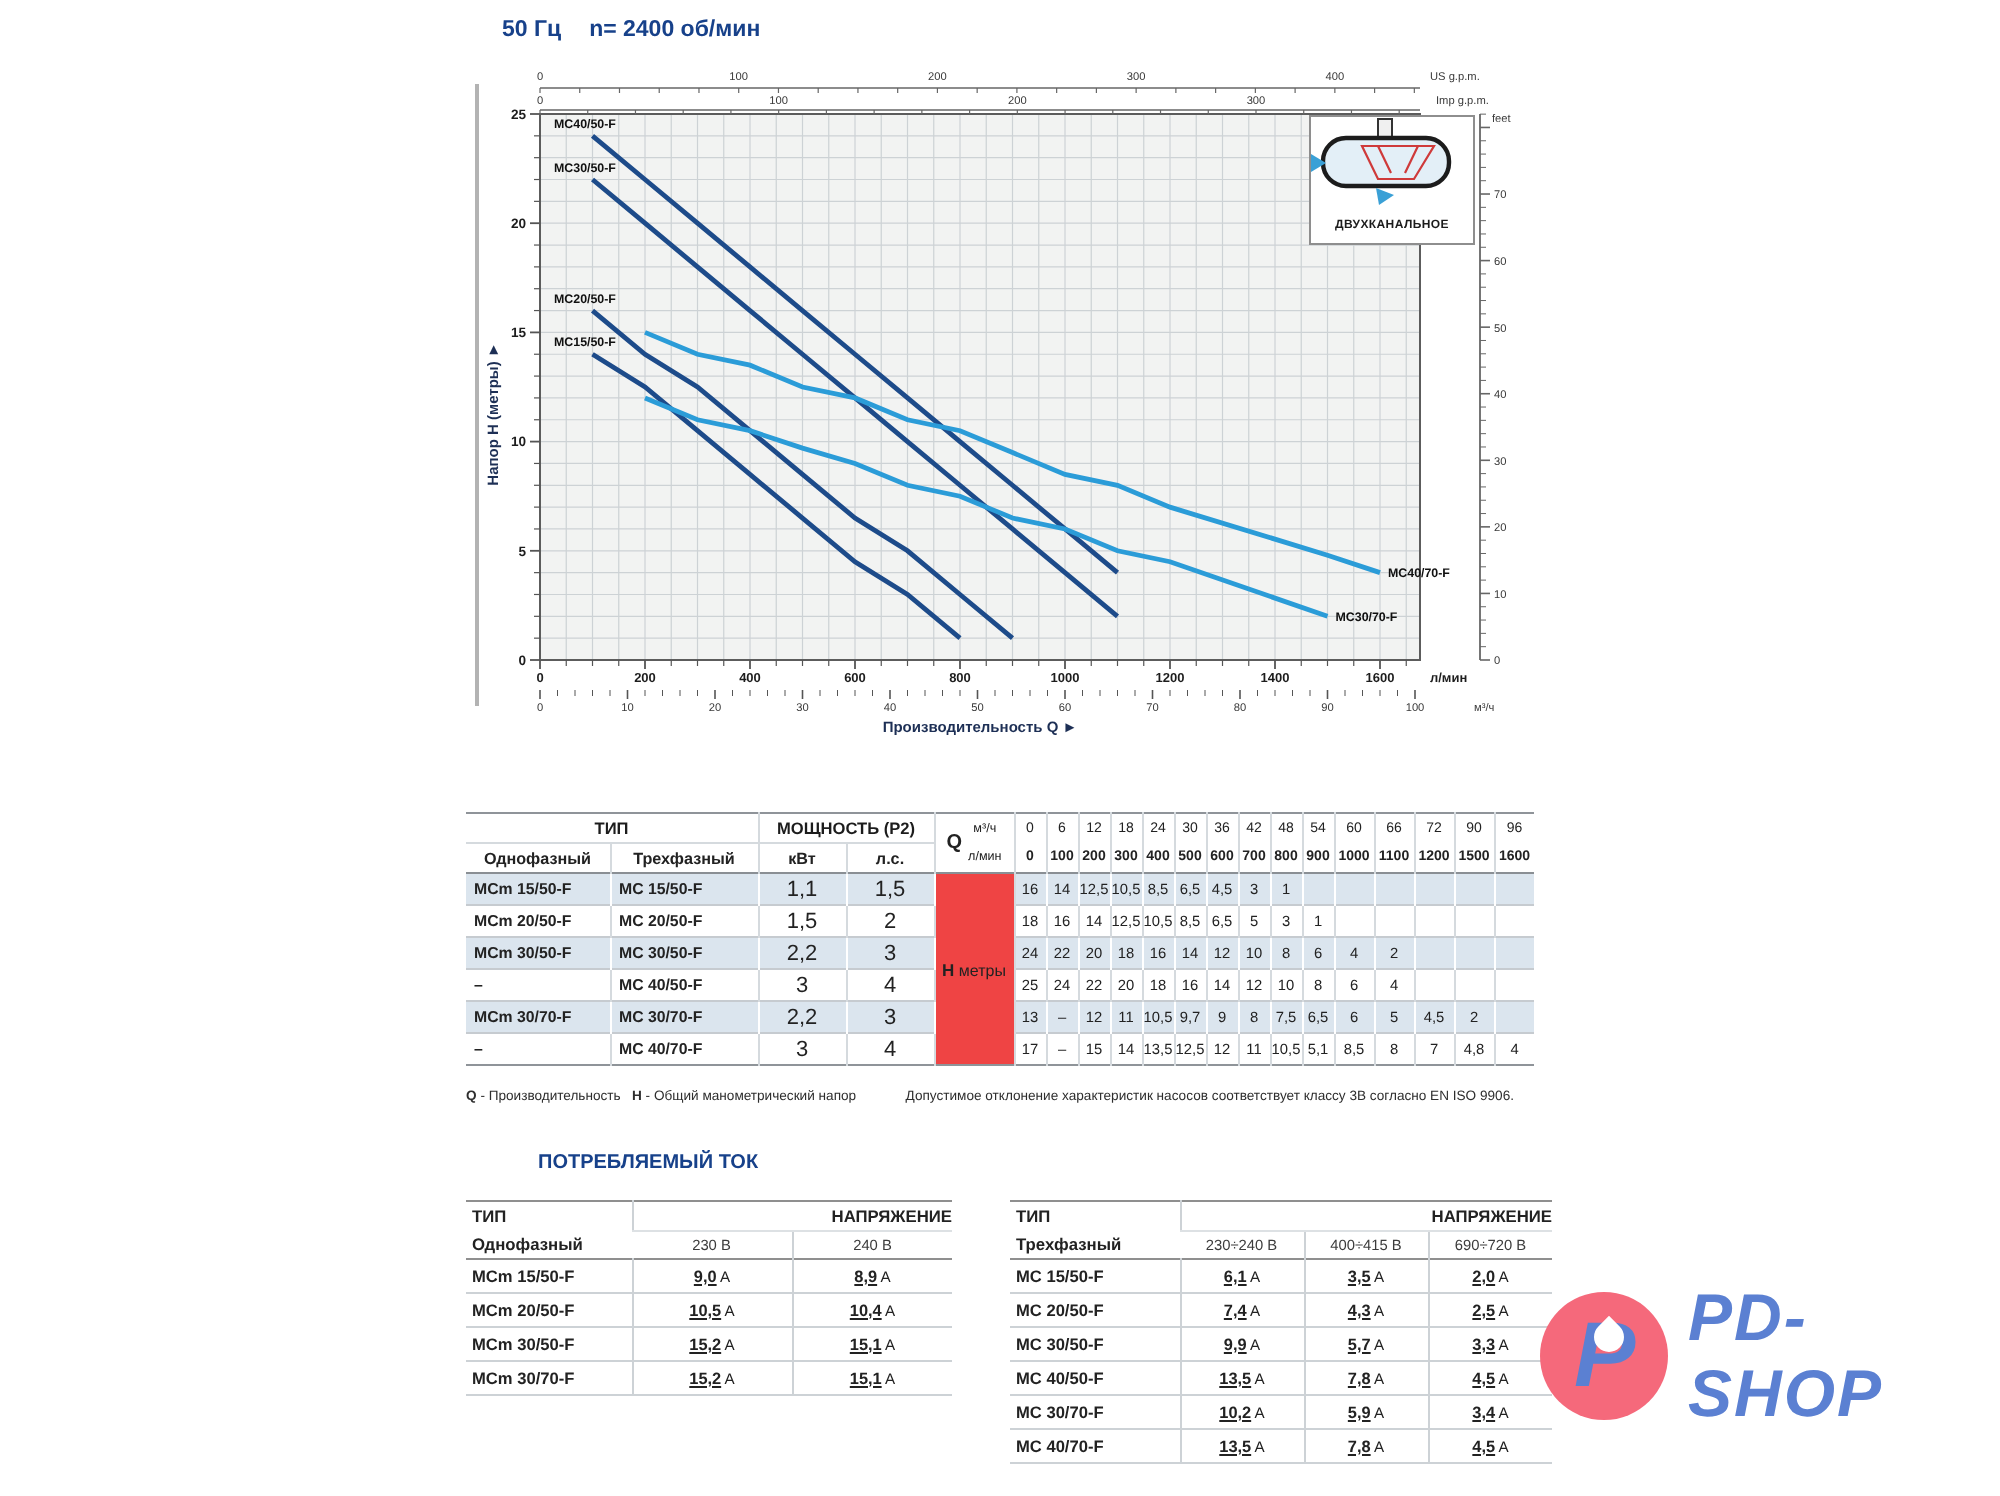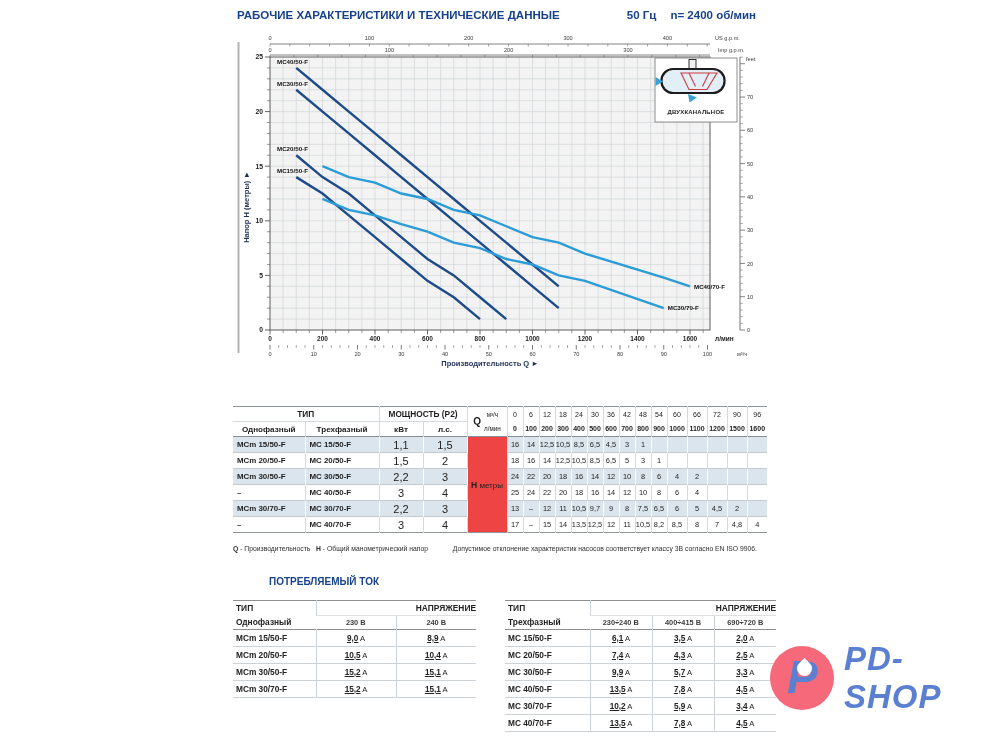--- a/index.html
+++ b/index.html
@@ -53,21 +53,21 @@
   .cur{position:absolute;border-collapse:collapse;table-layout:fixed;
        border-top:1px solid #8f8f8f;border-bottom:1px solid #cdd2d6;}
   .cur th,.cur td{border-left:1px solid #cdd2d6;padding:0;overflow:hidden;white-space:nowrap;}
   .cur th:first-child,.cur td:first-child{border-left:none;}
   .cur thead{border-bottom:1px solid #8f8f8f;}
   .cur thead tr{height:14px;}
   .cur tbody tr{height:17px;border-top:1px solid #cdd2d6;}
   .cur tbody tr:first-child{border-top:none;}
   .cur .typecell{text-align:left;padding-left:3px;font-size:8.4px;font-weight:bold;line-height:14px;}
   .cur .volthead{text-align:right;font-size:8.4px;font-weight:bold;border-bottom:1px solid #dde1e4;}
-  .cur .voltlabel{text-align:center;font-size:7.4px;font-weight:bold;color:#3c3c3c;}
+  .cur .voltlabel{text-align:center;font-size:7.4px;font-weight:normal;color:#3c3c3c;}
   .cur .model{font-size:8.3px;font-weight:bold;text-align:left;padding-left:3px;}
   .cur .val{font-size:8.2px;text-align:center;}
   .cur .val b{font-weight:bold;text-decoration:underline;}
   .cur .val .unit{font-weight:normal;font-size:7.6px;}
   #sp-table{left:233px;top:600px;width:243px;}
   #tp-table{left:505px;top:600px;width:271px;}
 
   
   .logo{position:absolute;left:770px;top:640px;display:flex;align-items:center;gap:10px;}
   .logo-circle{width:64px;height:64px;border-radius:50%;background:#f5697b;position:relative;flex:0 0 auto;}
@@ -76,21 +76,20 @@
              border-radius:0 50% 50% 50%;transform:rotate(45deg);}
   .logo-text{font-size:33px;font-weight:800;font-style:italic;color:#5b80d2;letter-spacing:1px;
              text-shadow:0 0 2px #fff;}
 </style>
 </head>
 <body>
 
 <div class="page">
 
   <div class="title-row">
-    <span>РАБОЧИЕ ХАРАКТЕРИСТИКИ И ТЕХНИЧЕСКИЕ ДАННЫЕ</span>
     <span class="freq"><span>50 Гц</span><span>n= 2400 об/мин</span></span>
   </div>
 
   <svg id="chart-svg" width="523" height="345" viewBox="0 0 523 345">
       <line x1="1.5" y1="17" x2="1.5" y2="328" stroke="#b3b3b3" stroke-width="2"></line>
       <rect x="33" y="32" width="440" height="273" fill="#f2f3f2"></rect>
       <line x1="46.125" y1="32" x2="46.125" y2="305" stroke="#cdd2d5" stroke-width="0.6"></line>
       <line x1="59.25" y1="32" x2="59.25" y2="305" stroke="#cdd2d5" stroke-width="0.6"></line>
       <line x1="72.375" y1="32" x2="72.375" y2="305" stroke="#cdd2d5" stroke-width="0.6"></line>
       <line x1="85.5" y1="32" x2="85.5" y2="305" stroke="#cdd2d5" stroke-width="0.6"></line>
@@ -606,21 +605,21 @@
           <td class="pw">4</td>
           <td class="hv">17</td>
           <td class="hv">–</td>
           <td class="hv">15</td>
           <td class="hv">14</td>
           <td class="hv">13,5</td>
           <td class="hv">12,5</td>
           <td class="hv">12</td>
           <td class="hv">11</td>
           <td class="hv">10,5</td>
-          <td class="hv">8,2</td>
+          <td class="hv">5,1</td>
           <td class="hv">8,5</td>
           <td class="hv">8</td>
           <td class="hv">7</td>
           <td class="hv">4,8</td>
           <td class="hv">4</td>
         </tr>
       </tbody>
     </table>
 
   <div class="footnote">

